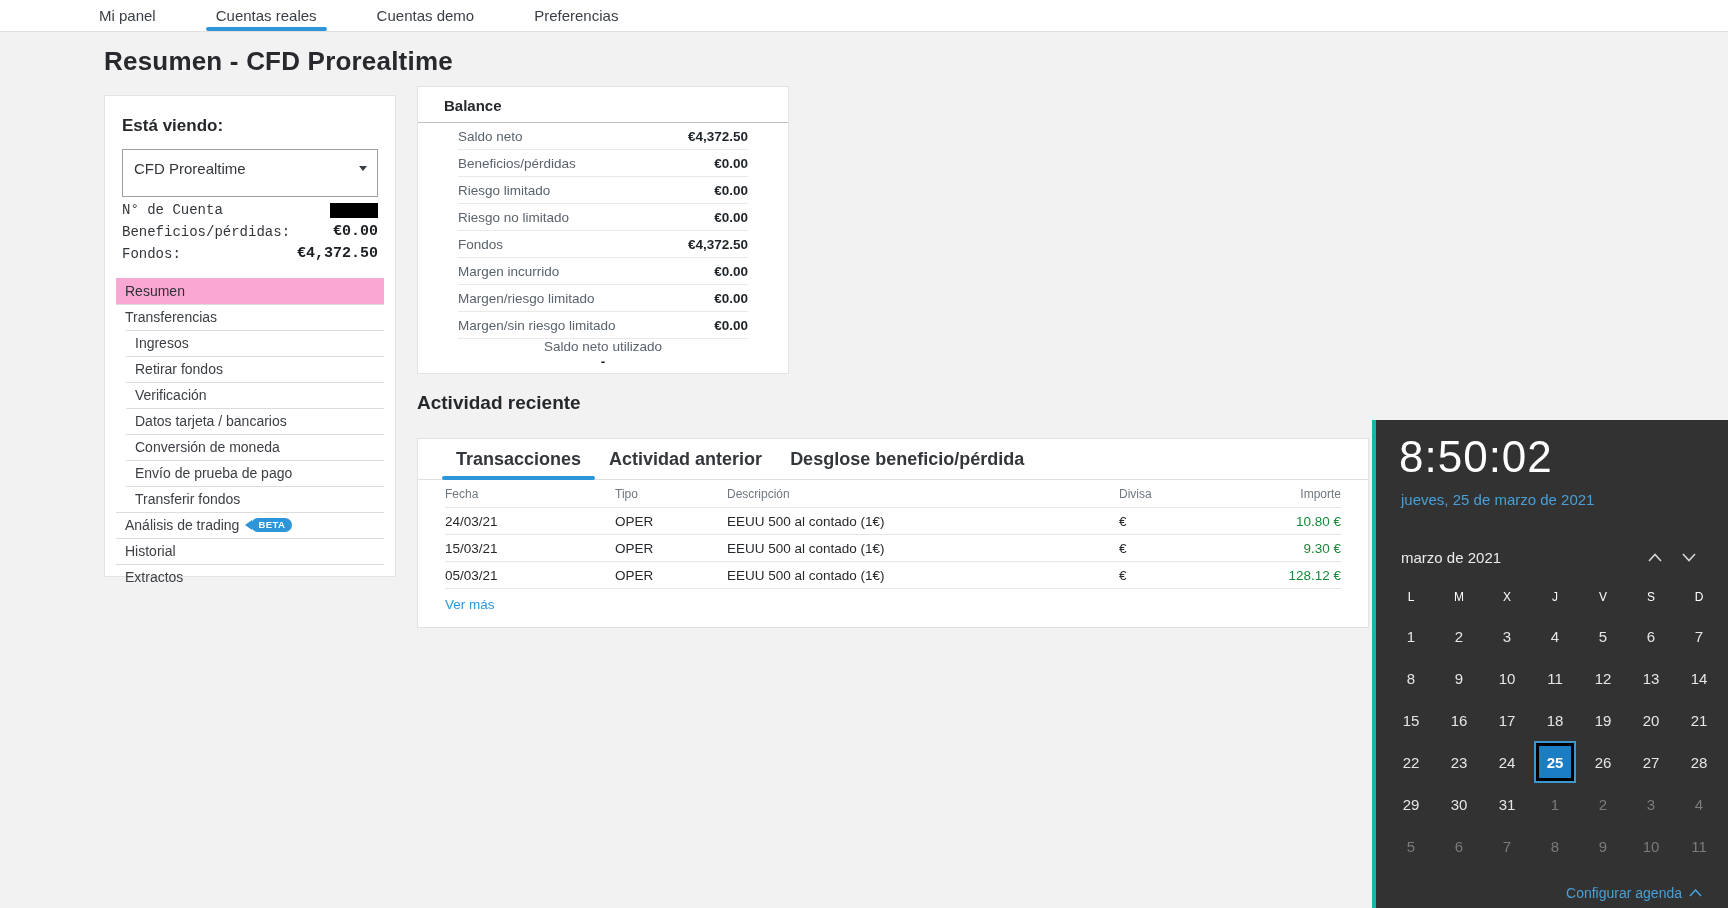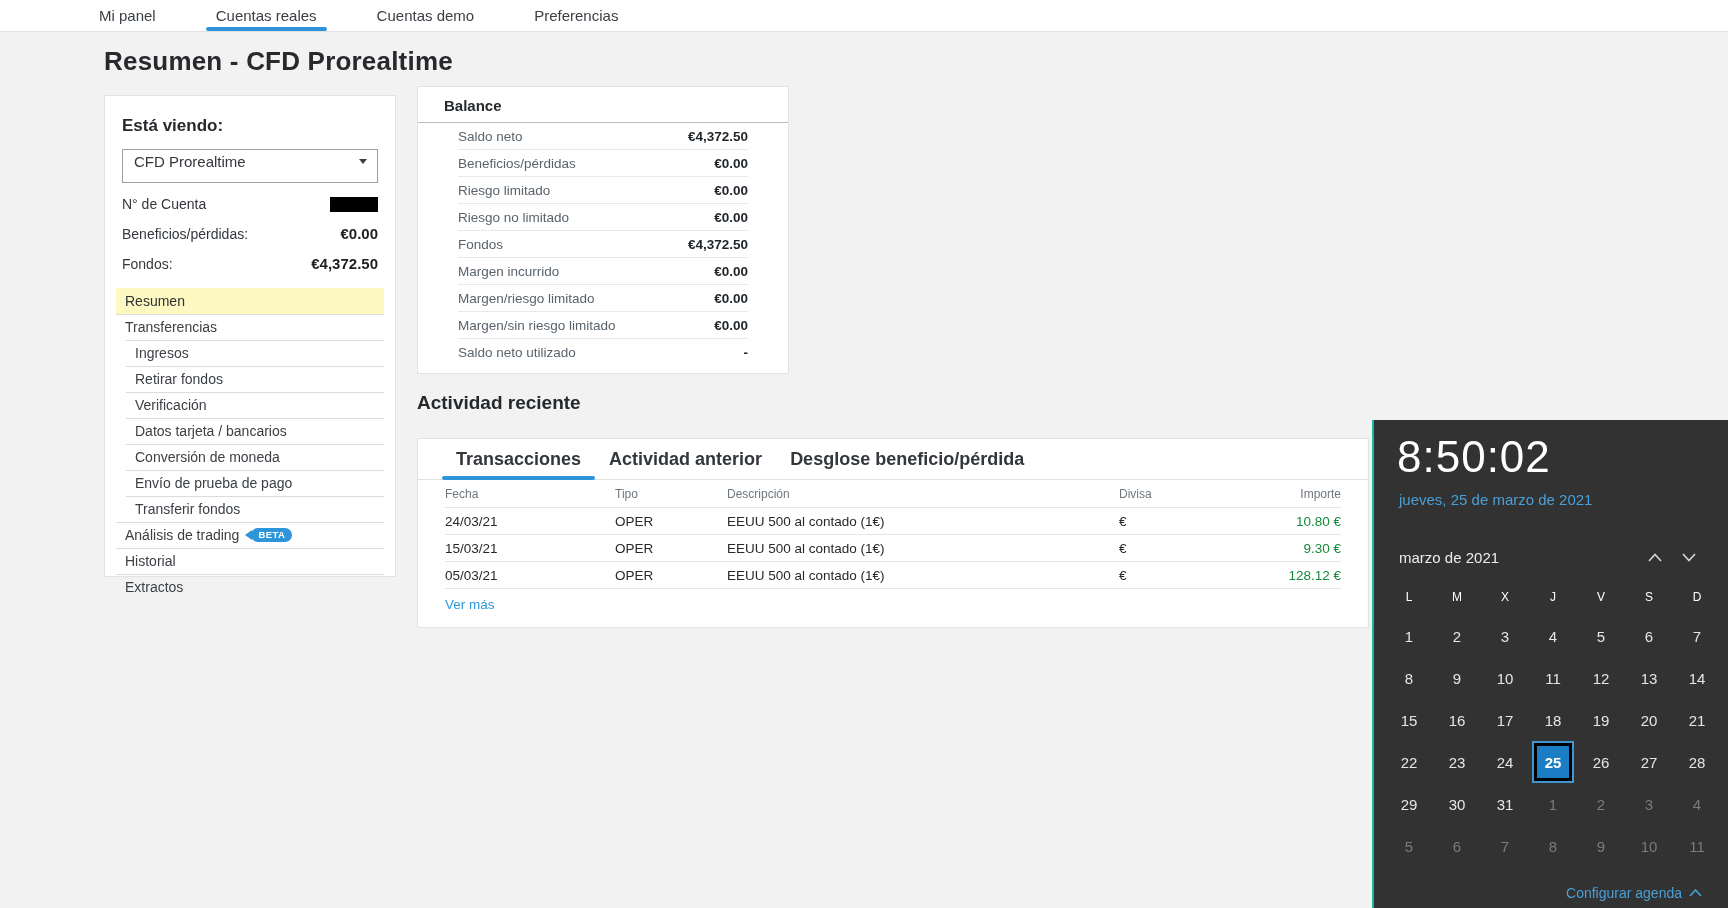--- a/index.html
+++ b/index.html
@@ -27,58 +27,58 @@
   .page-title{
     position:absolute;left:104px;top:46px;margin:0;
     font-size:26px;font-weight:bold;color:#27292c;letter-spacing:.2px;
   }
   
   .card{background:#fff;border:1px solid #e3e3e3;box-sizing:border-box;position:absolute;}
   
   .account-card{left:104px;top:95px;width:292px;height:482px;padding:18px 17px 0 17px;}
   .viewing-label{font-size:17px;font-weight:bold;color:#26292c;margin-top:2px;}
   .select{
-    margin-top:13px;height:34px;border:1px solid #9aa0a6;background:#fff;
+    margin-top:13px;height:48px;border:1px solid #9aa0a6;background:#fff;
     display:flex;align-items:center;justify-content:space-between;
     padding:0 10px 10px 11px;font-size:15px;color:#33373b;cursor:pointer;box-sizing:border-box;gap:48px;
   }
   .caret{width:0;height:0;border-left:4px solid transparent;border-right:4px solid transparent;border-top:5px solid #3a3f45;}
-  .acc-row{display:flex;justify-content:space-between;align-items:center;margin-top:13px;font-size:14px;color:#33373b;}
+  .acc-row{display:flex;justify-content:space-between;align-items:center;margin-top:5px;font-size:14px;color:#33373b;font-family:Liberation Mono, monospace;}
   .acc-row .val{font-weight:bold;color:#1c1f22;font-size:15px;}
   .redacted{width:48px;height:15px;background:#000;}
   .side-menu{margin:16px -6px 0 -6px;}
   .menu-item{
     position:relative;height:26px;display:flex;align-items:center;
     padding-left:9px;font-size:14px;color:#3c4045;cursor:pointer;
   }
   .menu-item::before{content:"";position:absolute;top:0;left:0;right:0;height:1px;background:#dcdcdc;}
   .menu-item:first-child::before{display:none;}
   .menu-item.sub{padding-left:19px;}
   .menu-item.sub::before{left:10px;}
-  .menu-item.selected{background:#fef9c3;color:#2e3135;}
+  .menu-item.selected{background:#f9a8d4;color:#2e3135;}
   .menu-item.selected::before{display:none;}
   .beta-badge{
     position:relative;margin-left:12px;background:var(--accent);color:#fff;
     font-size:9.5px;font-weight:bold;letter-spacing:.4px;padding:2px 7px;border-radius:8px;line-height:1.1;
   }
   .beta-badge::before{
     content:"";position:absolute;left:-6px;top:50%;transform:translateY(-50%);
     border-top:5px solid transparent;border-bottom:5px solid transparent;border-right:7px solid var(--accent);
   }
   
   .balance-card{left:417px;top:86px;width:372px;height:288px;}
   .balance-title{
     padding:10px 26px 8px 26px;font-size:15px;font-weight:bold;color:#26292c;
     border-bottom:1px solid #b9bfc5;
   }
   .b-row{
     height:26px;margin:0 40px;display:flex;justify-content:space-between;align-items:center;
     border-bottom:1px solid #e9e9e9;
   }
-  .b-row:last-child{border-bottom:none;}
+  .b-row:last-child{border-bottom:none;flex-direction:column;}
   .b-label{font-size:13.5px;color:#5a636c;}
   .b-value{font-size:13.5px;font-weight:bold;color:#1f2429;}
   
   .activity-title{position:absolute;left:417px;top:392px;margin:0;font-size:19px;font-weight:bold;color:#26292c;}
   .activity-card{left:417px;top:438px;width:952px;height:190px;}
   .tabs{display:flex;height:40px;align-items:center;padding-left:24px;border-bottom:1px solid #e0e0e0;}
   .tab{
     position:relative;height:40px;display:flex;align-items:center;
     padding:0 14px;font-size:18px;color:#33373b;font-weight:bold;cursor:pointer;white-space:nowrap;
   }
@@ -88,21 +88,21 @@
   .thead{height:27px;border-bottom:1px solid #e6e6e6;}
   .thead .tcell{font-size:12px;color:#70787f;}
   .tbody-row{height:26px;border-bottom:1px solid #e6e6e6;}
   .tcell{font-size:13.5px;color:#26292c;white-space:nowrap;overflow:hidden;}
   .tcell.num{text-align:right;}
   .tcell.pos{color:var(--positive);}
   .more-link{display:inline-block;margin-top:8px;font-size:13.5px;color:var(--accent);cursor:pointer;}
   
   .clock-flyout{
     position:absolute;left:1372px;top:420px;width:356px;height:488px;
-    background:#323232;color:#e8e8e8;z-index:5;border-left:2px solid #14b8a6;box-sizing:border-box;
+    background:#323232;color:#e8e8e8;z-index:5;border-left:4px solid #14b8a6;box-sizing:border-box;
   }
   .cf-time{position:absolute;left:23px;top:12px;font-size:44px;font-weight:300;color:#fff;letter-spacing:1px;font-family:"Liberation Sans","DejaVu Sans",sans-serif;}
   .cf-date{position:absolute;left:25px;top:71px;font-size:15px;color:var(--cal-accent);}
   .cf-month-row{position:absolute;left:25px;right:22px;top:125px;display:flex;align-items:center;font-size:15px;color:#ececec;}
   .cf-month-row .spacer{flex:1;}
   .chev-btn{width:34px;height:24px;display:flex;align-items:center;justify-content:center;cursor:pointer;}
   .cal-cols{position:absolute;left:11px;width:336px;display:grid;grid-template-columns:repeat(7,48px);}
   .dow-row{top:164px;}
   .dow-cell{height:26px;display:flex;align-items:center;justify-content:center;font-size:12px;color:#fff;}
   .cal-grid{top:195px;grid-auto-rows:42px;}

